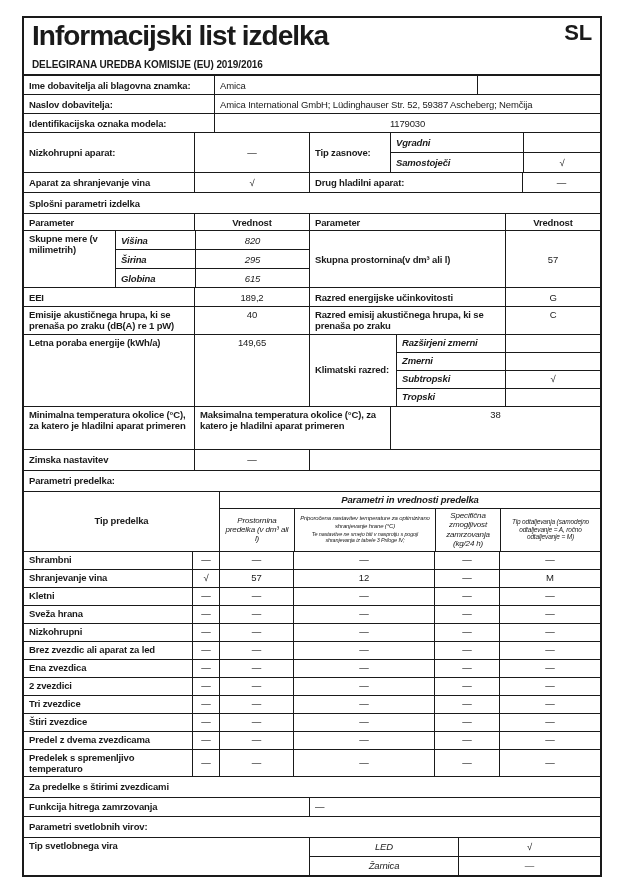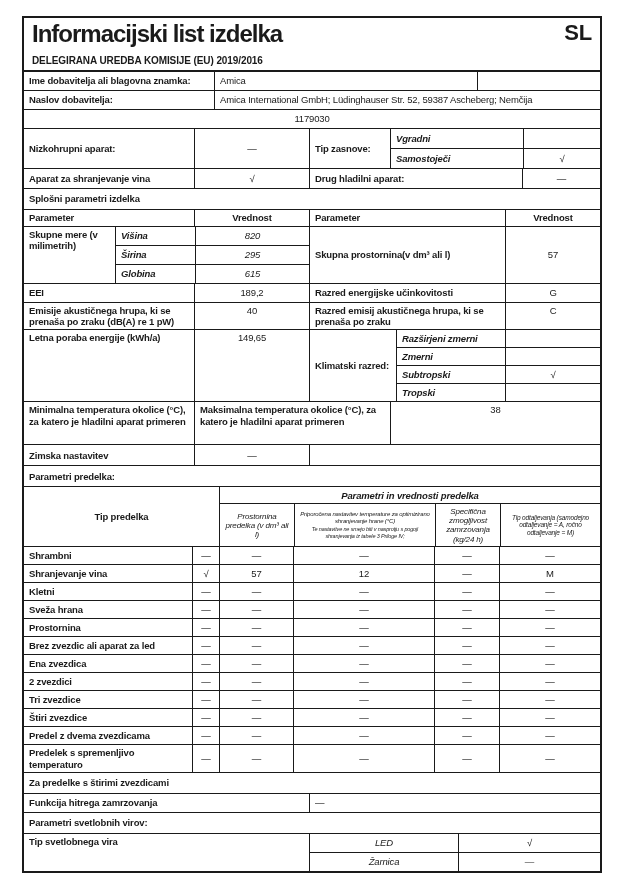--- a/index.html
+++ b/index.html
@@ -4,21 +4,21 @@
 <style>
   html,body { margin:0; padding:0; background:#ffffff; }
   body { font-family:"Liberation Sans", sans-serif; color:#1a1a1a; }
   .page { width:624px; height:887px; box-sizing:border-box; padding:16px 22px 10px 22px; overflow:hidden; background:#fff; }
   .sheet { width:580px; box-sizing:border-box; border:2px solid #1a1a1a; background:#fff;
            font-size:9.5px; letter-spacing:-0.15px; line-height:1.18; }
 
   
   .titlewrap { border-bottom:2px solid #1a1a1a; padding:3px 8px 3px 8px; }
   .tt { display:flex; justify-content:space-between; align-items:flex-start; }
-  .tt h1 { margin:0; font-size:24px; letter-spacing:-1px; line-height:1.05; font-weight:bold; }
+  .tt h1 { margin:0; font-size:28px; letter-spacing:-1px; line-height:1.05; font-weight:bold; }
   .langtag { font-size:22px; font-weight:bold; line-height:1.1; }
   .sub { font-size:10px; font-weight:bold; letter-spacing:-0.1px; margin-top:9px; }
 
   
   .row { display:flex; align-items:stretch; border-top:1px solid #1a1a1a; }
   .cell { box-sizing:border-box; flex:0 0 auto; padding:2px 5px; display:flex; flex-direction:column; justify-content:center; align-items:flex-start; }
   .cell + .cell, .stack + .cell, .cell + .stack { border-left:1px solid #1a1a1a; }
   .stack { box-sizing:border-box; flex:0 0 auto; display:flex; flex-direction:column; padding:0;font-style:italic; }
   .srow { display:flex; align-items:stretch; border-top:1px solid #1a1a1a; flex:1 1 auto; }
   .srow:first-child { border-top:0; }
@@ -62,20 +62,21 @@
     <div class="row mh18" style="border-top:0">
       <div class="cell w190 b">Ime dobavitelja ali blagovna znamka:</div>
       <div class="cell w263">Amica</div>
       <div class="cell fl"></div>
     </div>
     <div class="row mh18">
       <div class="cell w190 b">Naslov dobavitelja:</div>
       <div class="cell fl">Amica International GmbH; Lüdinghauser Str. 52, 59387 Ascheberg; Nemčija</div>
     </div>
     <div class="row mh18">
+      <div class="cell w190 b">Identifikacijska oznaka modela:</div>
       <div class="cell fl cen">1179030</div>
     </div>
 
     <div class="row">
       <div class="cell w170 b">Nizkohrupni aparat:</div>
       <div class="cell w115 cen">—</div>
       <div class="cell w81 b">Tip zasnove:</div>
       <div class="stack fl">
         <div class="srow mh19">
           <div class="cell w132 b">Vgradni</div>
@@ -211,21 +212,21 @@
     </div>
     <div class="row mh17">
       <div class="cell w168 b">Sveža hrana</div>
       <div class="cell w27 cen">—</div>
       <div class="cell w74 cen">—</div>
       <div class="cell w141 cen">—</div>
       <div class="cell w65 cen">—</div>
       <div class="cell fl cen">—</div>
     </div>
     <div class="row mh17">
-      <div class="cell w168 b">Prostornina</div>
+      <div class="cell w168 b">Nizkohrupni</div>
       <div class="cell w27 cen">—</div>
       <div class="cell w74 cen">—</div>
       <div class="cell w141 cen">—</div>
       <div class="cell w65 cen">—</div>
       <div class="cell fl cen">—</div>
     </div>
     <div class="row mh17">
       <div class="cell w168 b">Brez zvezdic ali aparat za led</div>
       <div class="cell w27 cen">—</div>
       <div class="cell w74 cen">—</div>

